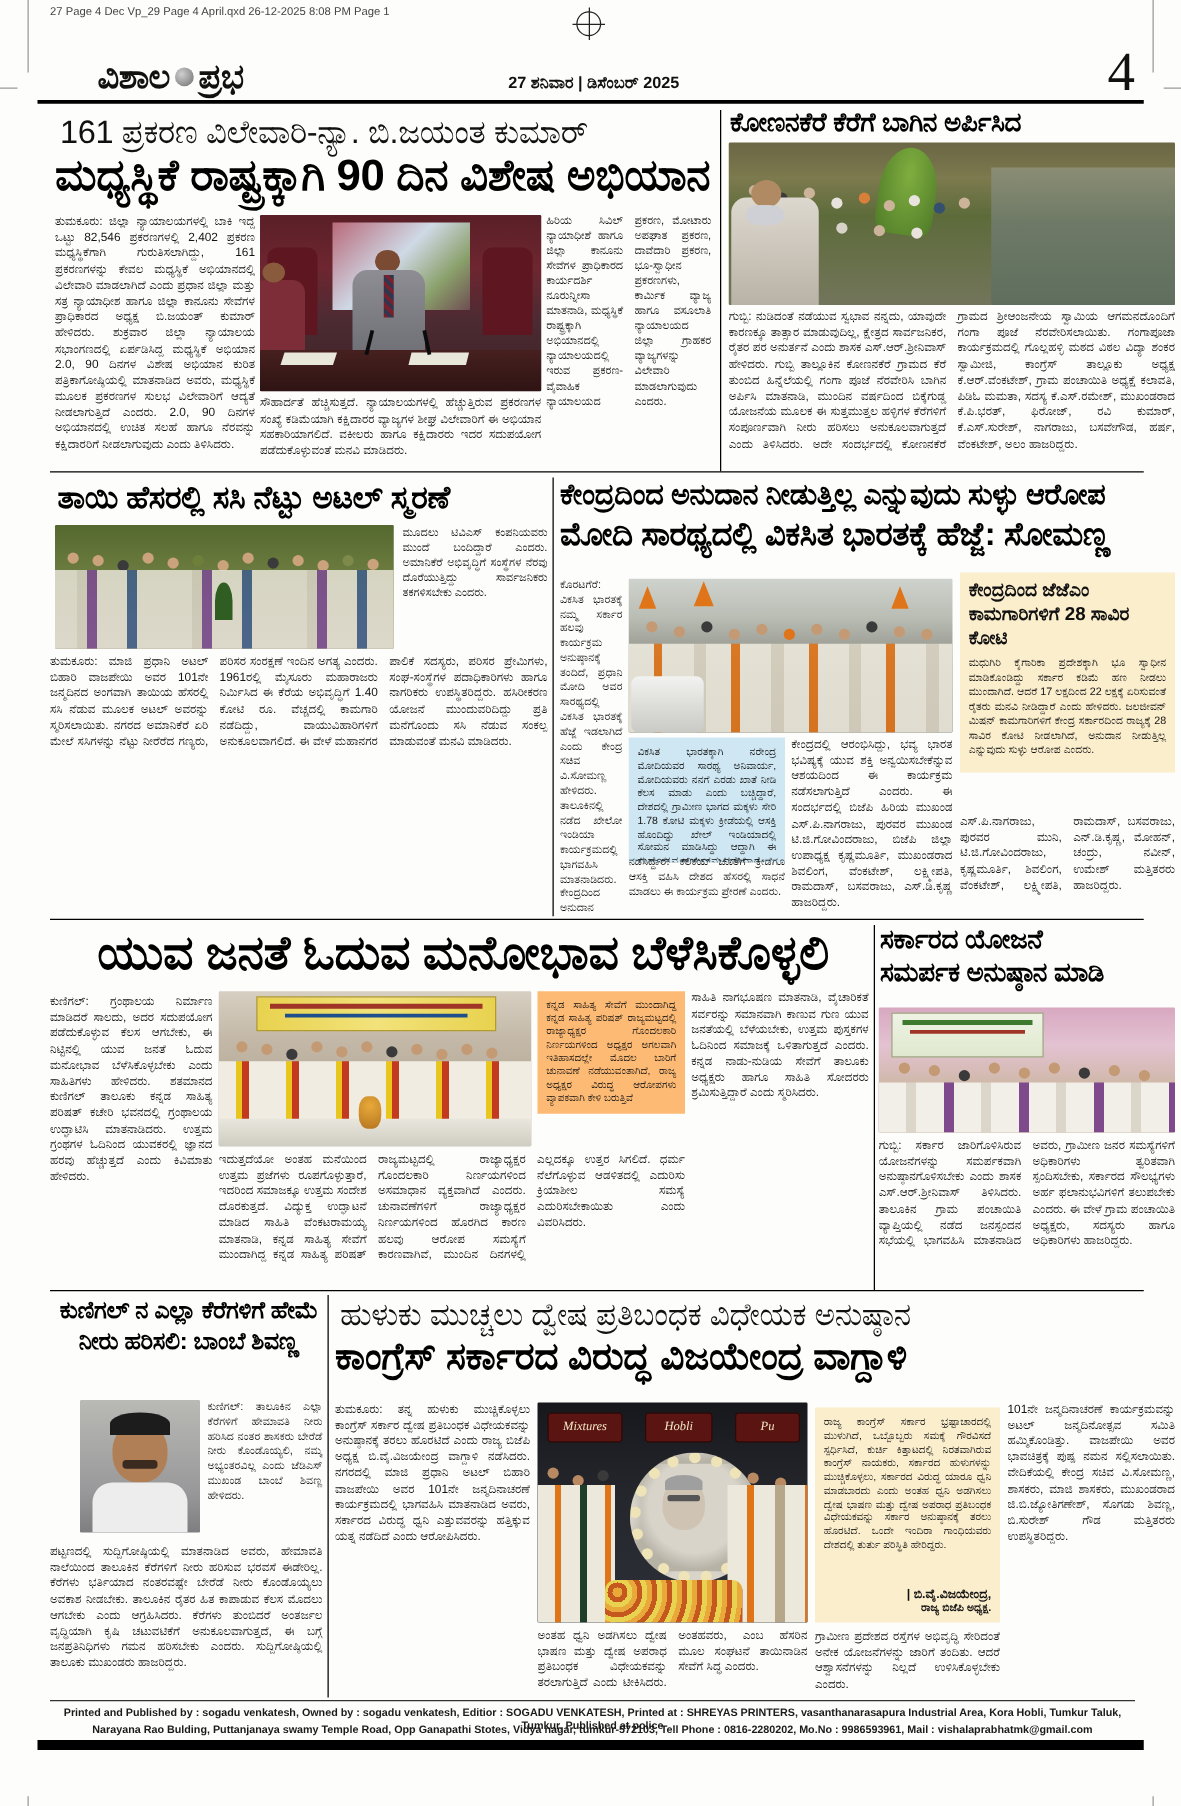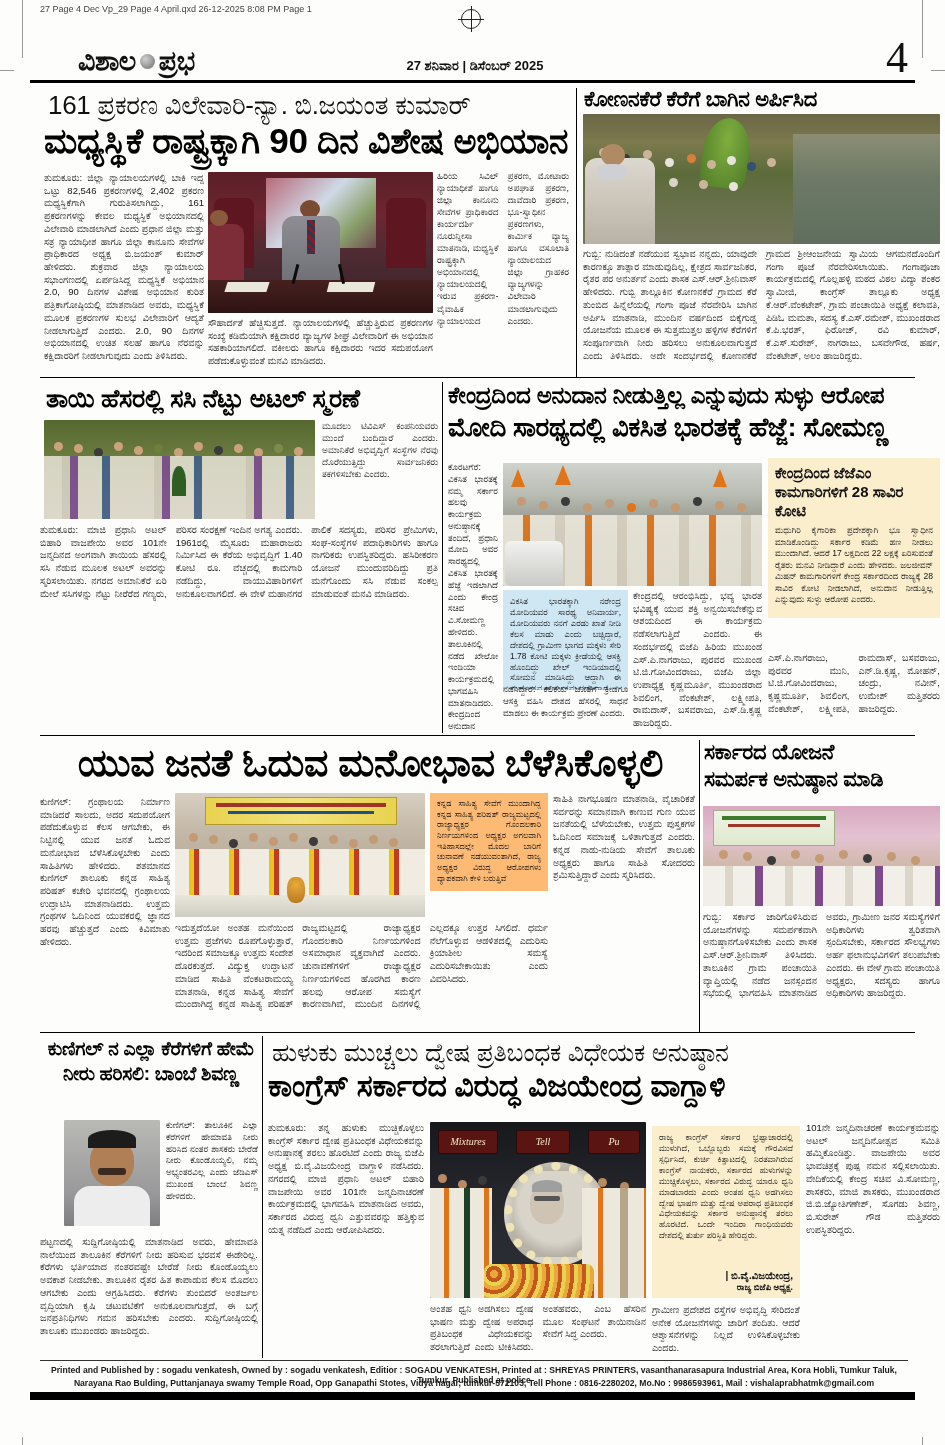--- a/index.html
+++ b/index.html
@@ -176,21 +176,21 @@
 
   <div class="rule-v abs" style="left:262px;top:1036px;height:322px;"></div>
 
   <div class="abs" style="left:272px;top:1038px;width:640px;font-size:25px;letter-spacing:-.3px;">ಹುಳುಕು ಮುಚ್ಚಲು ದ್ವೇಷ ಪ್ರತಿಬಂಧಕ ವಿಧೇಯಕ ಅನುಷ್ಠಾನ</div>
   <div class="abs hl" style="left:268px;top:1070px;width:648px;font-size:30px;">ಕಾಂಗ್ರೆಸ್ ಸರ್ಕಾರದ ವಿರುದ್ಧ ವಿಜಯೇಂದ್ರ ವಾಗ್ದಾಳಿ</div>
 
   <div class="abs btxt" style="left:268px;top:1122px;width:156px;height:236px;">ತುಮಕೂರು: ತನ್ನ ಹುಳುಕು ಮುಚ್ಚಿಕೊಳ್ಳಲು ಕಾಂಗ್ರೆಸ್ ಸರ್ಕಾರ ದ್ವೇಷ ಪ್ರತಿಬಂಧಕ ವಿಧೇಯಕವನ್ನು ಅನುಷ್ಠಾನಕ್ಕೆ ತರಲು ಹೊರಟಿದೆ ಎಂದು ರಾಜ್ಯ ಬಿಜೆಪಿ ಅಧ್ಯಕ್ಷ ಬಿ.ವೈ.ವಿಜಯೇಂದ್ರ ವಾಗ್ದಾಳಿ ನಡೆಸಿದರು. ನಗರದಲ್ಲಿ ಮಾಜಿ ಪ್ರಧಾನಿ ಅಟಲ್ ಬಿಹಾರಿ ವಾಜಪೇಯಿ ಅವರ 101ನೇ ಜನ್ಮದಿನಾಚರಣೆ ಕಾರ್ಯಕ್ರಮದಲ್ಲಿ ಭಾಗವಹಿಸಿ ಮಾತನಾಡಿದ ಅವರು, ಸರ್ಕಾರದ ವಿರುದ್ಧ ಧ್ವನಿ ಎತ್ತುವವರನ್ನು ಹತ್ತಿಕ್ಕುವ ಯತ್ನ ನಡೆದಿದೆ ಎಂದು ಆರೋಪಿಸಿದರು.</div>
 
   <div class="ph" style="left:430px;top:1122px;width:216px;height:176px;background:linear-gradient(180deg,#17181c 0%,#24262c 40%,#2e3038 100%);">
     <div class="sign" style="left:8px;width:58px;">Mixtures</div>
-    <div class="sign" style="left:86px;width:52px;">Tell</div>
+    <div class="sign" style="left:86px;width:52px;">Hobli</div>
     <div class="sign" style="left:158px;width:50px;">Pu</div>
     <div class="abs" style="left:74px;top:40px;width:86px;height:86px;border-radius:50%;border:9px dotted #efe4b8;background:radial-gradient(circle at 50% 40%,#d9d4ca 0 55%,#b7b2a6 75%);"></div>
     <div class="abs" style="left:100px;top:62px;width:34px;height:40px;background:#cfc4b4;border-radius:45%;"></div>
     <div class="abs" style="left:102px;top:58px;width:30px;height:12px;background:#9f9f9f;border-radius:50% 50% 0 0;"></div>
     <div class="abs" style="left:104px;top:74px;width:26px;height:5px;background:#555;border-radius:2px;"></div>
     <div class="dot" style="left:8px;top:52px;background:#b98a62;box-shadow:20px 6px 0 #b98a62,40px 2px 0 #3a3a3a,160px 4px 0 #b98a62,182px 8px 0 #b98a62,148px 30px 0 #b98a62;"></div>
     <div class="abs" style="left:0;top:66px;width:62px;height:110px;background:repeating-linear-gradient(90deg,#ece8dc 0 14px,#e07418 14px 19px,#ece8dc 19px 34px,#1d3f2a 34px 40px);"></div>
     <div class="abs" style="left:152px;top:66px;width:64px;height:110px;background:repeating-linear-gradient(90deg,#ece8dc 0 16px,#e07418 16px 21px,#ece8dc 21px 38px,#b7a78a 38px 46px);"></div>
     <div class="abs" style="left:54px;top:142px;width:110px;height:34px;background:repeating-radial-gradient(circle at 10px 10px,#e8a93a 0 4px,#c5581f 4px 8px,#e8d24f 8px 12px);border-radius:8px 8px 0 0;"></div>
   </div>

